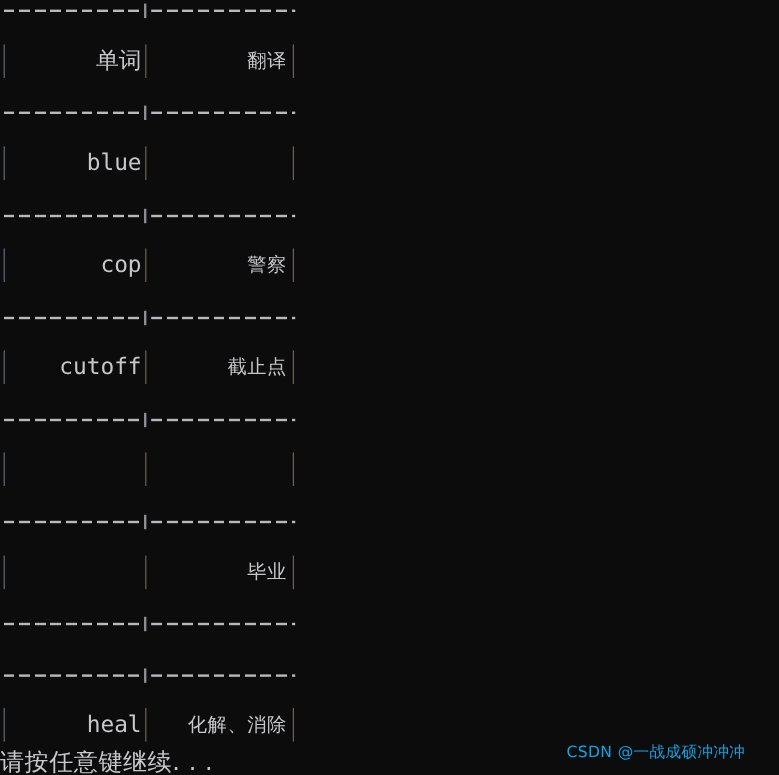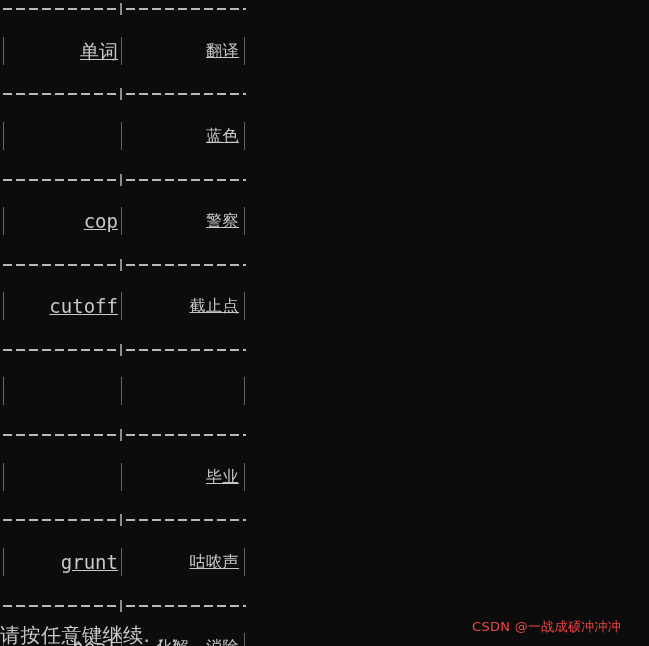--- a/index.html
+++ b/index.html
@@ -67,21 +67,20 @@
     align-items: center;
   }
   .cell {
     position: absolute;
     box-sizing: border-box;
     font-size: 19px;
     line-height: 42.6px;
     white-space: nowrap;
     color: #c8c8cc;
     text-align: right;
-    text-decoration: underline;
   }
   .cell.word   { left: 6px;   width: 112px; }
   .cell.trans  { left: 127px; width: 112px; font-family: "DejaVu Sans", "Liberation Sans", sans-serif; font-size: 16px; letter-spacing: 0.5px; }
 
   .bar {
     position: absolute;
     top: 7px;
     width: 1px;
     height: 28px;
     background: #6d6258;
@@ -102,21 +101,21 @@
     letter-spacing: 0.5px;
   }
 
   
   #watermark {
     position: absolute;
     left: 472px;
     top: 618px;
     font-family: "DejaVu Sans", "Liberation Sans", sans-serif;
     font-size: 13px;
-    color: #ef4444;
+    color: #0ea5e9;
     white-space: nowrap;
     letter-spacing: 0.3px;
   }
 </style>
 </head>
 <body>
 
 <div id="console">
 
   <div id="word-table">
@@ -134,21 +133,21 @@
       </div>
       <div class="rule">
         <span class="seg left"></span>
         <span class="plus"></span>
         <span class="seg right"></span>
       </div>
       <div class="row">
         <span class="bar b0"></span>
         <span class="bar b1"></span>
         <span class="bar b2"></span>
-        <span class="cell trans">蓝色</span>
+        <span class="cell word">blue</span>
       </div>
       <div class="rule">
         <span class="seg left"></span>
         <span class="plus"></span>
         <span class="seg right"></span>
       </div>
       <div class="row">
         <span class="bar b0"></span>
         <span class="bar b1"></span>
         <span class="bar b2"></span>
@@ -186,27 +185,20 @@
         <span class="bar b0"></span>
         <span class="bar b1"></span>
         <span class="bar b2"></span>
         <span class="cell trans">毕业</span>
       </div>
       <div class="rule">
         <span class="seg left"></span>
         <span class="plus"></span>
         <span class="seg right"></span>
       </div>
-      <div class="row">
-        <span class="bar b0"></span>
-        <span class="bar b1"></span>
-        <span class="bar b2"></span>
-        <span class="cell word">grunt</span>
-        <span class="cell trans">咕哝声</span>
-      </div>
       <div class="rule">
         <span class="seg left"></span>
         <span class="plus"></span>
         <span class="seg right"></span>
       </div>
       <div class="row">
         <span class="bar b0"></span>
         <span class="bar b1"></span>
         <span class="bar b2"></span>
         <span class="cell word">heal</span>

